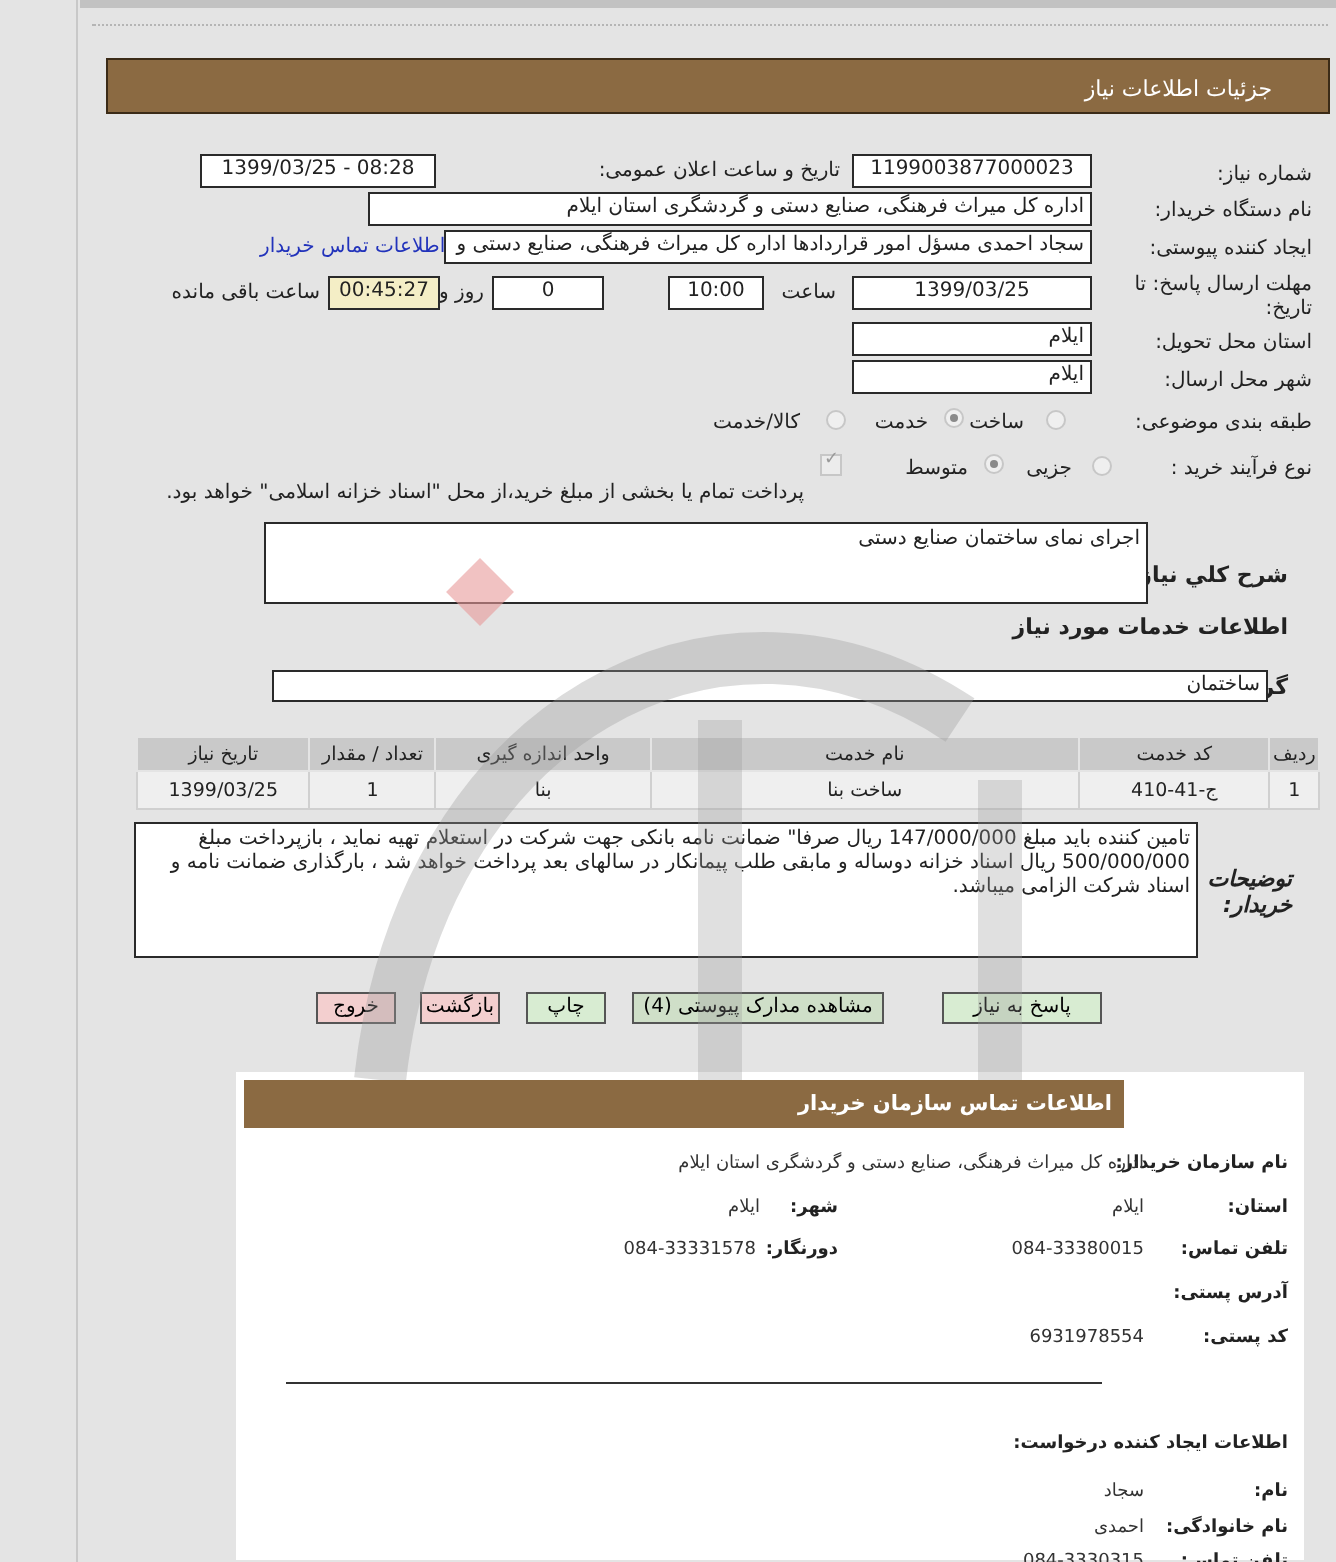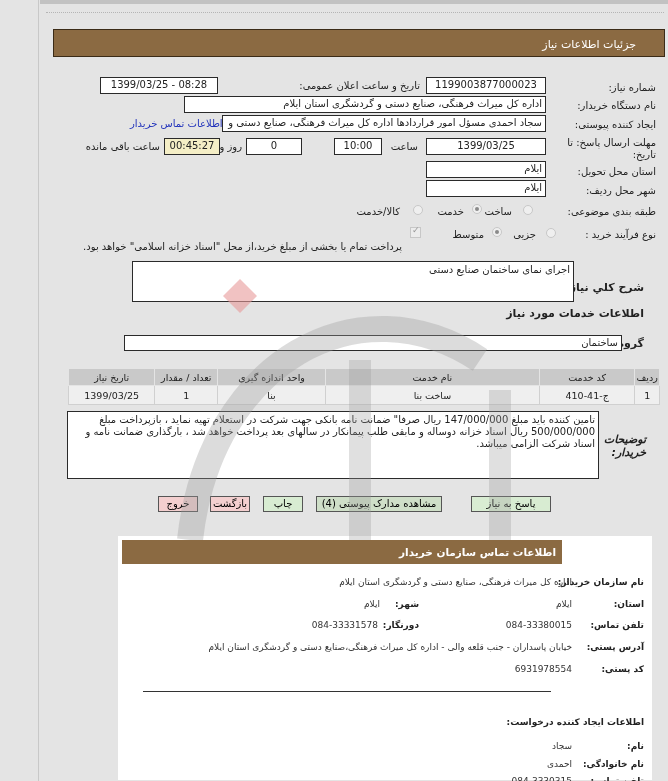--- a/index.html
+++ b/index.html
@@ -95,21 +95,21 @@
 <div class="box c" style="left:426px; top:138px; width:120px; height:17px;">1399/03/25</div>
 <div class="lbl" style="right:250px; top:141px;">ساعت</div>
 <div class="box c" style="left:334px; top:138px; width:48px; height:17px;">10:00</div>
 <div class="box c" style="left:246px; top:138px; width:56px; height:17px;">0</div>
 <div class="lbl" style="right:426px; top:141px;">روز و</div>
 <div class="box c yellow" style="left:164px; top:138px; width:56px; height:17px;">00:45:27</div>
 <div class="lbl" style="right:508px; top:141px;">ساعت باقی مانده</div>
 
 <div class="lbl" style="right:12px; top:166px;">استان محل تحویل:</div>
 <div class="box" style="left:426px; top:161px; width:120px; height:17px;">ایلام</div>
-<div class="lbl" style="right:12px; top:185px;">شهر محل ردیف:</div>
+<div class="lbl" style="right:12px; top:185px;">شهر محل ارسال:</div>
 <div class="box" style="left:426px; top:180px; width:120px; height:17px;">ایلام</div>
 
 <div class="lbl" style="right:12px; top:206px;">طبقه بندی موضوعی:</div>
 <div class="radio" style="left:523px; top:205px;"></div>
 <div class="lbl" style="right:156px; top:206px;">ساخت</div>
 <div class="radio on" style="left:472px; top:204px;"></div>
 <div class="lbl" style="right:204px; top:206px;">خدمت</div>
 <div class="radio" style="left:413px; top:205px;"></div>
 <div class="lbl" style="right:268px; top:206px;">کالا/خدمت</div>
 
@@ -120,21 +120,21 @@
 <div class="lbl" style="right:184px; top:229px;">متوسط</div>
 <div class="chk" style="left:410px; top:227px;"></div>
 <div class="lbl" style="right:266px; top:229px;margin-top:12px;">پرداخت تمام یا بخشی از مبلغ خرید،از محل "اسناد خزانه اسلامی" خواهد بود.</div>
 
 <div class="lbl bold" style="right:24px; top:281px;">شرح کلي نياز:</div>
 <textarea class="area" style="left: 132px; top: 261px; width: 442px; height: 41px;" readonly="">اجرای نمای ساختمان صنایع دستی</textarea>
 
 <div class="lbl bold" style="right:24px; top:307px;">اطلاعات خدمات مورد نیاز</div>
 
 <div class="lbl bold" style="right:24px; top:337px;">گروه خدمت:</div>
-<div class="box" style="left:124px; top:335px; width:498px; height:16px;">ساختمان</div>
+<div class="box" style="left:136px; top:335px; width:498px; height:16px;">ساختمان</div>
 
 <table class="grid" style="left:68px; top:368px; width:592px;">
   <thead>
     <tr>
       <th style="width:22px;">ردیف</th>
       <th style="width:94px;">کد خدمت</th>
       <th style="width:211px;">نام خدمت</th>
       <th style="width:106px;">واحد اندازه گیری</th>
       <th style="width:62px;">تعداد / مقدار</th>
       <th style="width:85px;">تاریخ نیاز</th>
@@ -173,21 +173,20 @@
   <div class="c-val" style="right:80px; top:63px;">ایلام</div>
   <div class="c-lbl b" style="right:233px; top:63px;">شهر:</div>
   <div class="c-val" style="right:272px; top:63px;">ایلام</div>
 
   <div class="c-lbl b" style="right:8px; top:84px;">تلفن تماس:</div>
   <div class="c-val" style="right:80px; top:84px;">084-33380015</div>
   <div class="c-lbl b" style="right:233px; top:84px;">دورنگار:</div>
   <div class="c-val" style="right:274px; top:84px;">084-33331578</div>
 
   <div class="c-lbl b" style="right:8px; top:106px;">آدرس پستی:</div>
-  <div class="c-val" style="right:80px; top:106px;">خیابان پاسداران - جنب قلعه والی - اداره کل میراث فرهنگی،صنایع دستی و گردشگری استان ایلام</div>
 
   <div class="c-lbl b" style="right:8px; top:128px;">کد پستی:</div>
   <div class="c-val" style="right:80px; top:128px;">6931978554</div>
 
   <div class="c-sep" style="top:155px;"></div>
 
   <div class="c-lbl b" style="right:8px; top:181px;">اطلاعات ایجاد کننده درخواست:</div>
 
   <div class="c-lbl b" style="right:8px; top:205px;">نام:</div>
   <div class="c-val" style="right:80px; top:205px;">سجاد</div>

